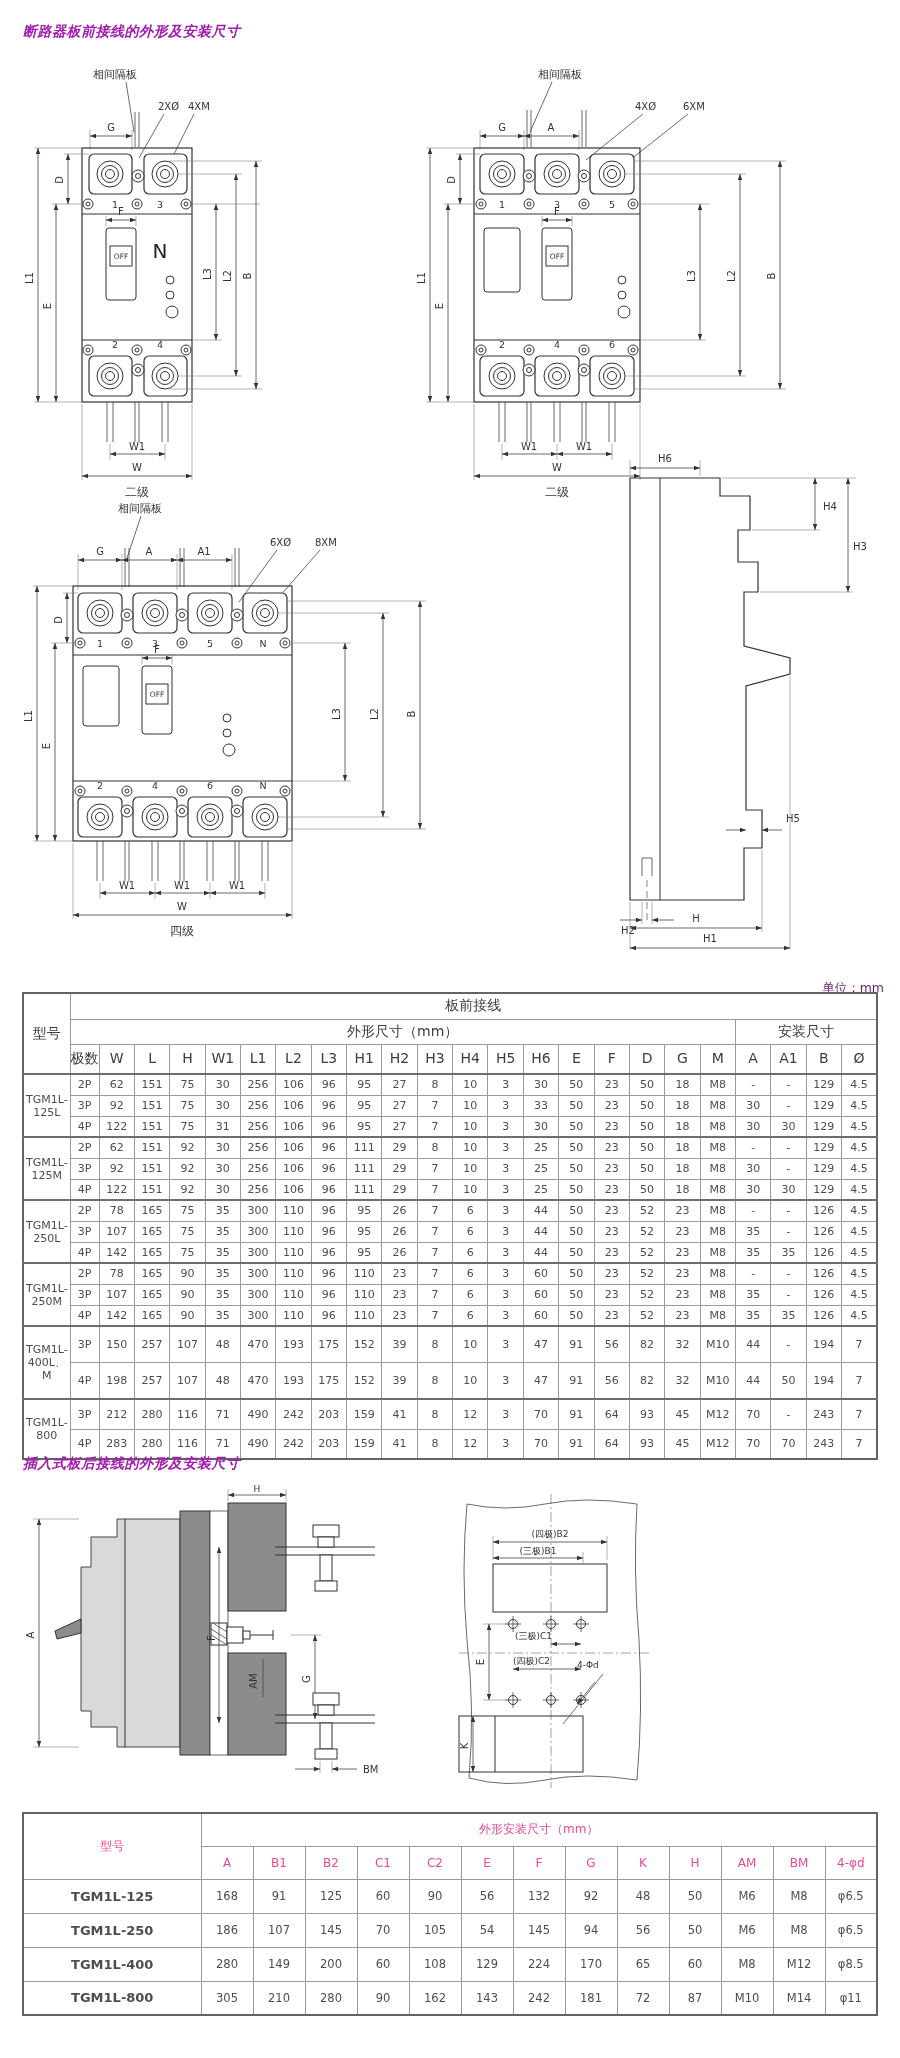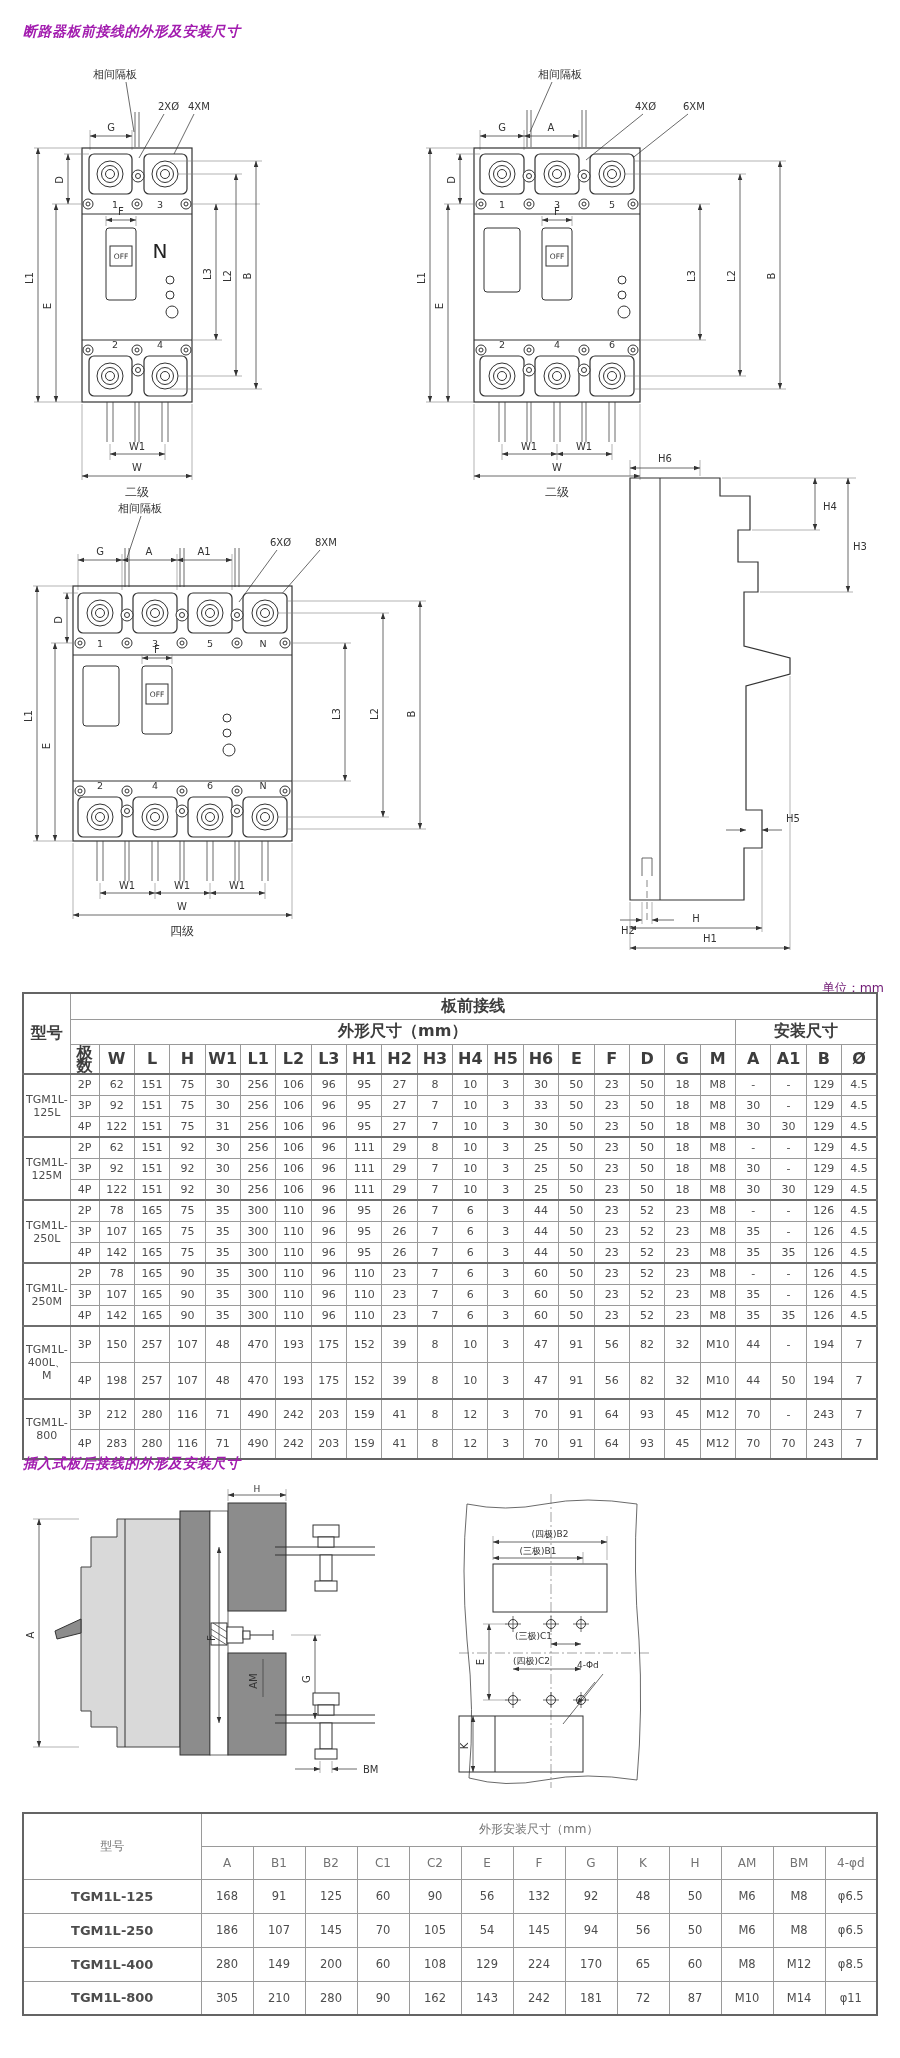--- a/index.html
+++ b/index.html
@@ -25,29 +25,29 @@
   .cl   { stroke:#666; stroke-width:.6; fill:none; stroke-dasharray:10 3 2 3; }
   .pad  { fill:#fff; stroke:#333; stroke-width:1.2; }
   .ring { fill:#fff; stroke:#333; stroke-width:1; }
   .gray1{ fill:#8c8c8c; stroke:#333; stroke-width:1; }
   .gray2{ fill:#d9d9d9; stroke:#444; stroke-width:1; }
   .tbl { position:absolute; left:22px; width:856px; }
   #t1wrap { top:992px; }
   #t2wrap { top:1812px; }
   table { border-collapse:collapse; table-layout:fixed; width:856px; background:#fff; border:2px solid #646464; }
   th, td { border:1px solid #9a9a9a; text-align:center; vertical-align:middle; font-weight:normal; color:#4d4d4d; overflow:hidden; }
-  #t1 th { font-size:16px; color:#3d3d3d;font-weight:bold; }
+  #t1 th { font-size:14px; color:#3d3d3d; }
   #t1 tr.hr1 th { height:26px; }
   #t1 tr.hr2 th { height:25px; }
   #t1 tr.hr3 th { height:30px; line-height:13px; padding:1px 0; }
   #t1 tr.hr3 { border-bottom:2px solid #f9a8d4; }
   #t1 td { font-size:11px; height:21px; padding:0 1px; line-height:13px; }
   #t1 tr.grp td { border-top:2px solid #6e6e6e; }
   #t1 td.model { font-size:11px; padding:16px 2px; word-break:normal; }
-  #t2 th { font-size:12px; height:33px; color:#737373; }
+  #t2 th { font-size:12px; height:33px; color:#ec4899; }
   #t2 td { font-size:11.5px; height:34px; }
   #t2 td.model { font-size:13px;font-weight:bold; }
 </style>
 </head>
 <body>
 
 <div class="page">
 
   <h2 class="sec-title" style="top:23px">断路器板前接线的外形及安装尺寸</h2>
 

